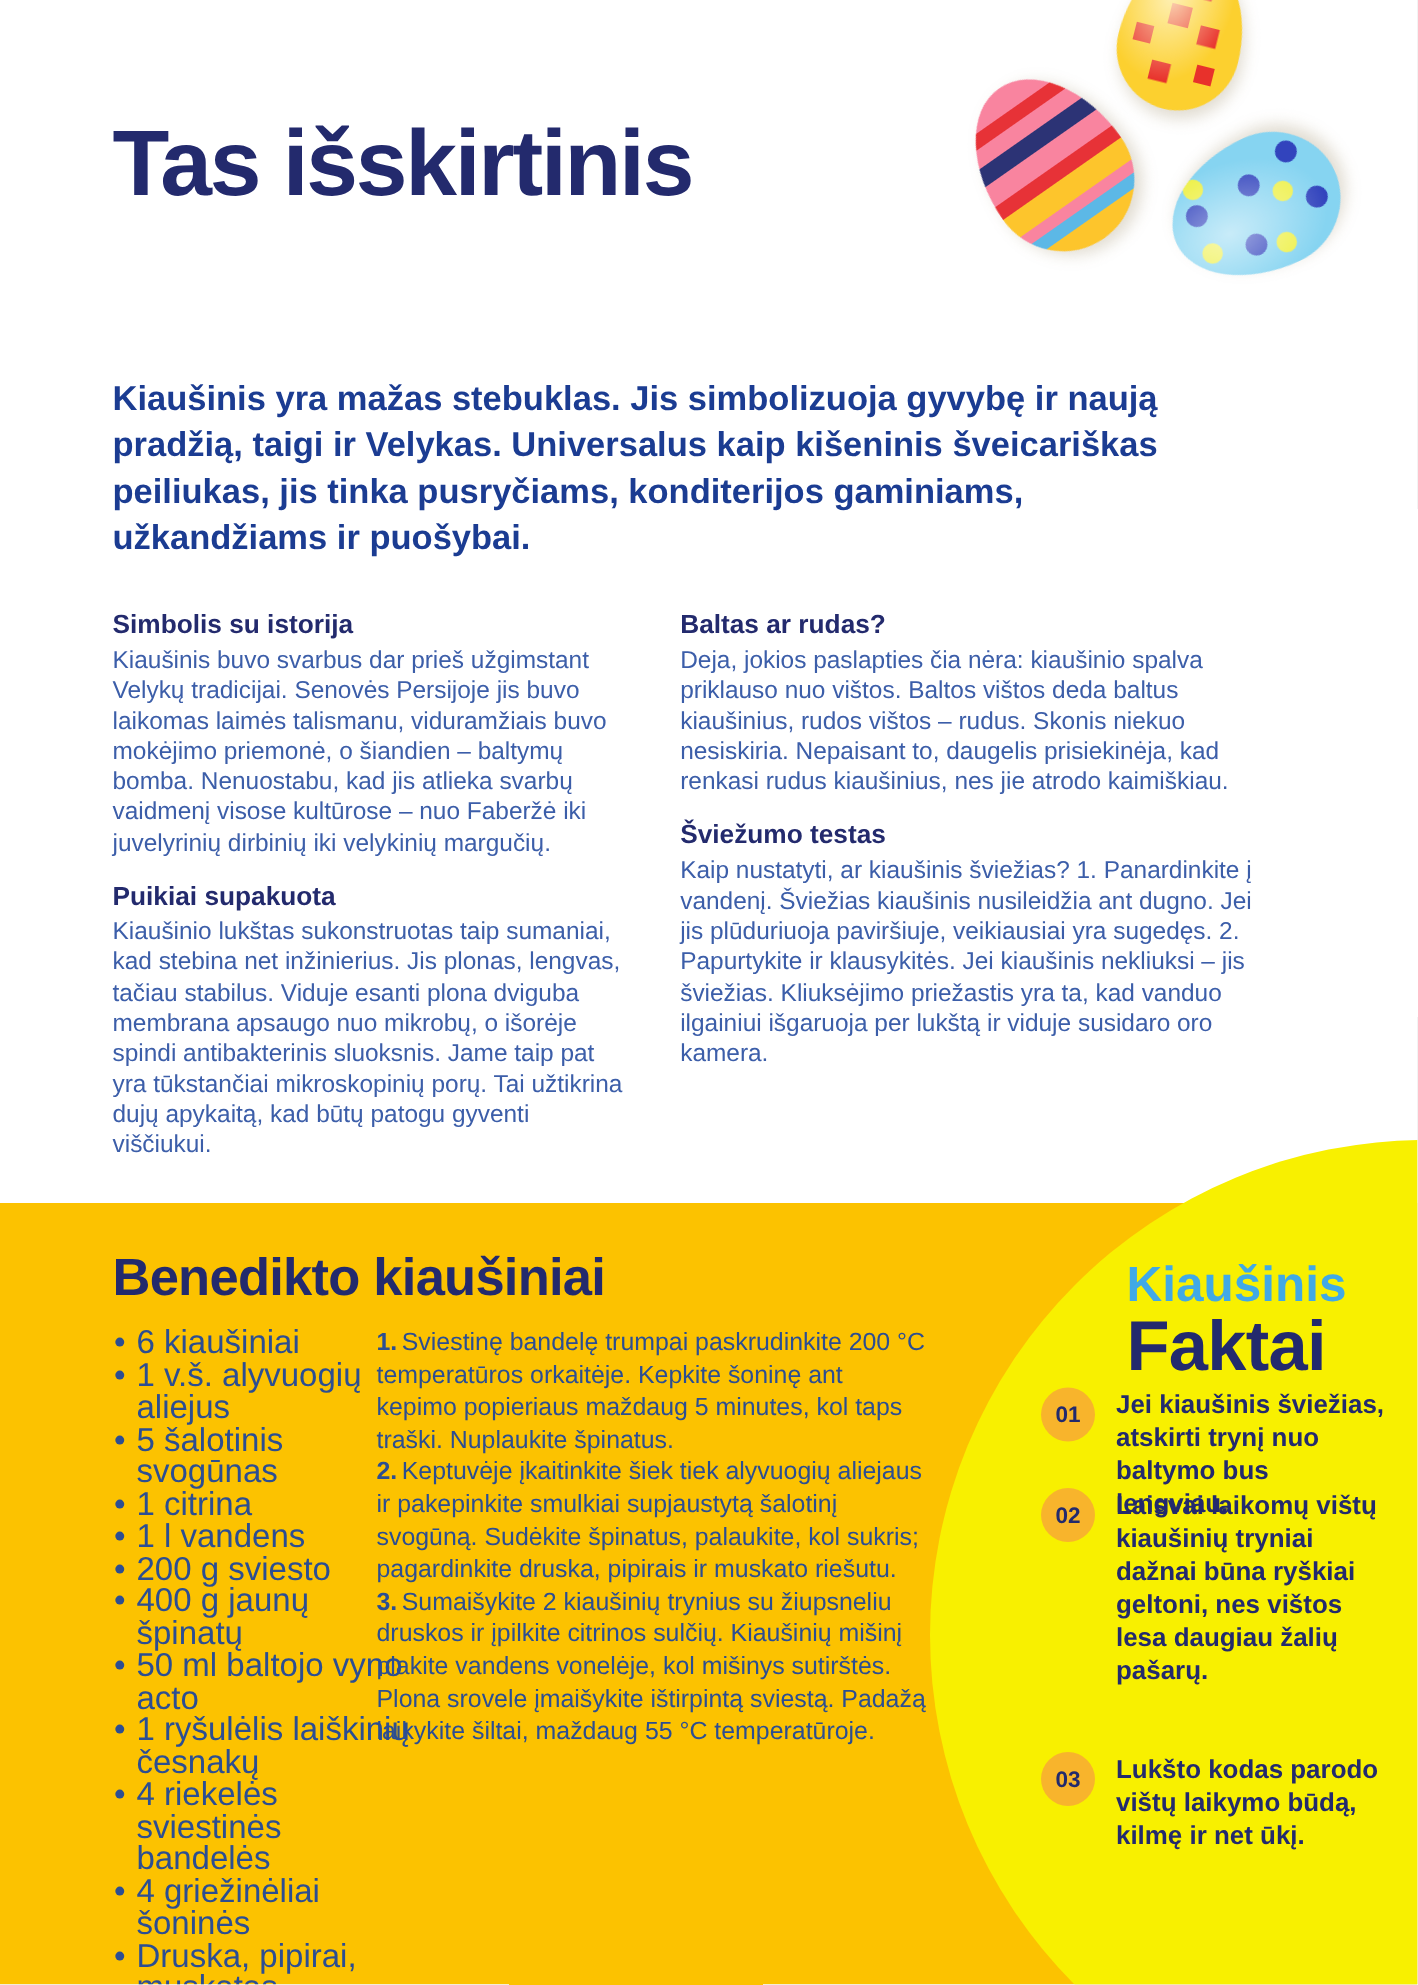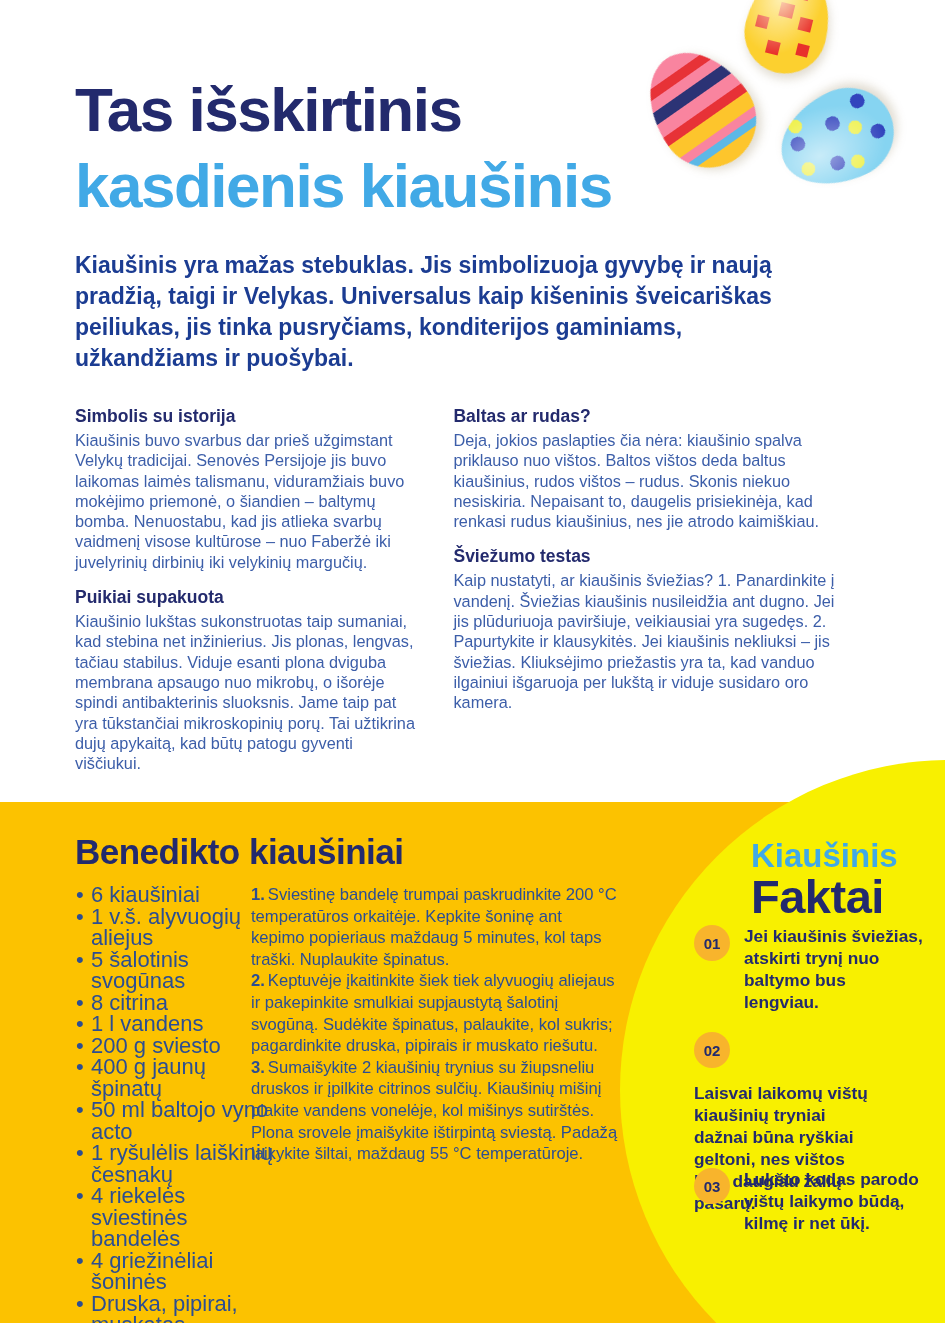--- a/index.html
+++ b/index.html
@@ -78,39 +78,38 @@
   .ingredients li::before{content:"•";position:absolute;left:1px;top:0;}
   .steps{position:absolute;left:251px;top:884px;width:368px;font-size:16.6px;line-height:21.6px;color:#2c4e92;}
   .step{margin:0;}
   .step .num{font-weight:700;margin-right:3px;}
   
   .facts-head{position:absolute;left:739px;top:826px;margin:12px;line-height:1;}
   .facts-head .kicker{display:block;font-size:33px;font-weight:800;color:#41a9e6;line-height:36px;}
   .facts-head .word{display:block;font-size:47px;font-weight:800;color:#232a6d;line-height:46px;letter-spacing:-0.5px;}
   .fact{position:absolute;left:694px;width:236px;display:flex;gap:14px;align-items:flex-start;}
   .fact.f1{top:925px;}
-  .fact.f2{top:1032px;flex-direction:column;}
+  .fact.f2{top:992px;}
   .fact.f3{top:1168px;}
   .badge{flex:0 0 36px;width:36px;height:36px;border-radius:50%;background:#f8b42c;
     display:flex;align-items:center;justify-content:center;
     font-size:15px;font-weight:700;color:#232a6d;}
   .fact-text{width:180px;margin:0;font-size:17.3px;line-height:22px;font-weight:700;color:#232a6d;}
 </style>
 </head>
 <body>
 
 <div class="page">
 
   <div class="egg egg-yellow"></div>
   <div class="egg egg-pink"></div>
   <div class="egg egg-blue"></div>
 
   <h1 class="hero-title">
     <span class="t1">Tas išskirtinis</span>
-    <span class="t2">kasdienis kiaušinis</span>
   </h1>
   <p class="intro">Kiaušinis yra mažas stebuklas. Jis simbolizuoja gyvybę ir naują pradžią, taigi ir Velykas. Universalus kaip kišeninis šveicariškas peiliukas, jis tinka pusryčiams, konditerijos gaminiams, užkandžiams ir puošybai.</p>
 
   <div class="columns">
     <div class="col left">
       <h3 class="art-h">Simbolis su istorija</h3>
       <p class="art-b">Kiaušinis buvo svarbus dar prieš užgimstant Velykų tradicijai. Senovės Persijoje jis buvo laikomas laimės talismanu, viduramžiais buvo mokėjimo priemonė, o šiandien – baltymų bomba. Nenuostabu, kad jis atlieka svarbų vaidmenį visose kultūrose – nuo Faberžė iki juvelyrinių dirbinių iki velykinių margučių.</p>
       <h3 class="art-h">Puikiai supakuota</h3>
       <p class="art-b">Kiaušinio lukštas sukonstruotas taip sumaniai, kad stebina net inžinierius. Jis plonas, lengvas, tačiau stabilus. Viduje esanti plona dviguba membrana apsaugo nuo mikrobų, o išorėje spindi antibakterinis sluoksnis. Jame taip pat yra tūkstančiai mikroskopinių porų. Tai užtikrina dujų apykaitą, kad būtų patogu gyventi viščiukui.</p>
     </div>
@@ -125,21 +124,21 @@
   <section class="bottom"></section>
 
   <div class="facts-circle"></div>
 
   <h2 class="recipe-title">Benedikto kiaušiniai</h2>
 
   <ul class="ingredients">
     <li>6 kiaušiniai</li>
     <li>1 v.š. alyvuogių aliejus</li>
     <li>5 šalotinis svogūnas</li>
-    <li>8 citrina</li>
+    <li>1 citrina</li>
     <li>1 l vandens</li>
     <li>200 g sviesto</li>
     <li>400 g jaunų špinatų</li>
     <li>50 ml baltojo vyno acto</li>
     <li>1 ryšulėlis laiškinių česnakų</li>
     <li>4 riekelės sviestinės bandelės</li>
     <li>4 griežinėliai šoninės</li>
     <li>Druska, pipirai, muskatas</li>
   </ul>
 

